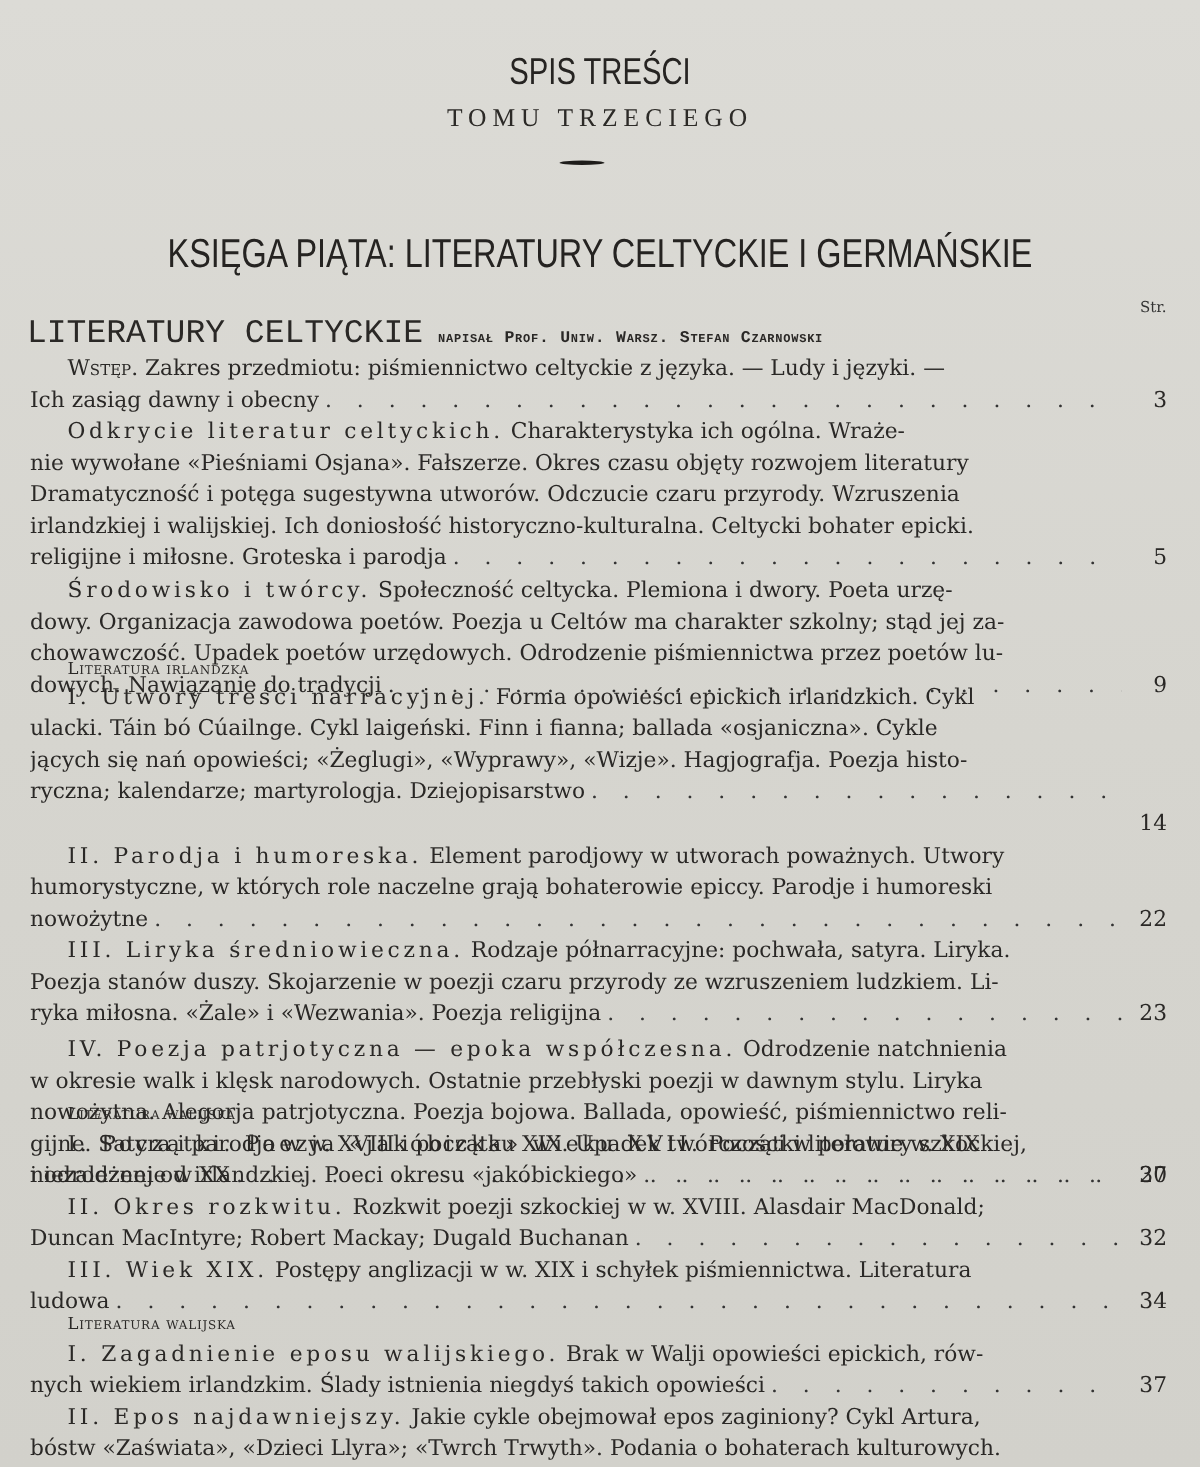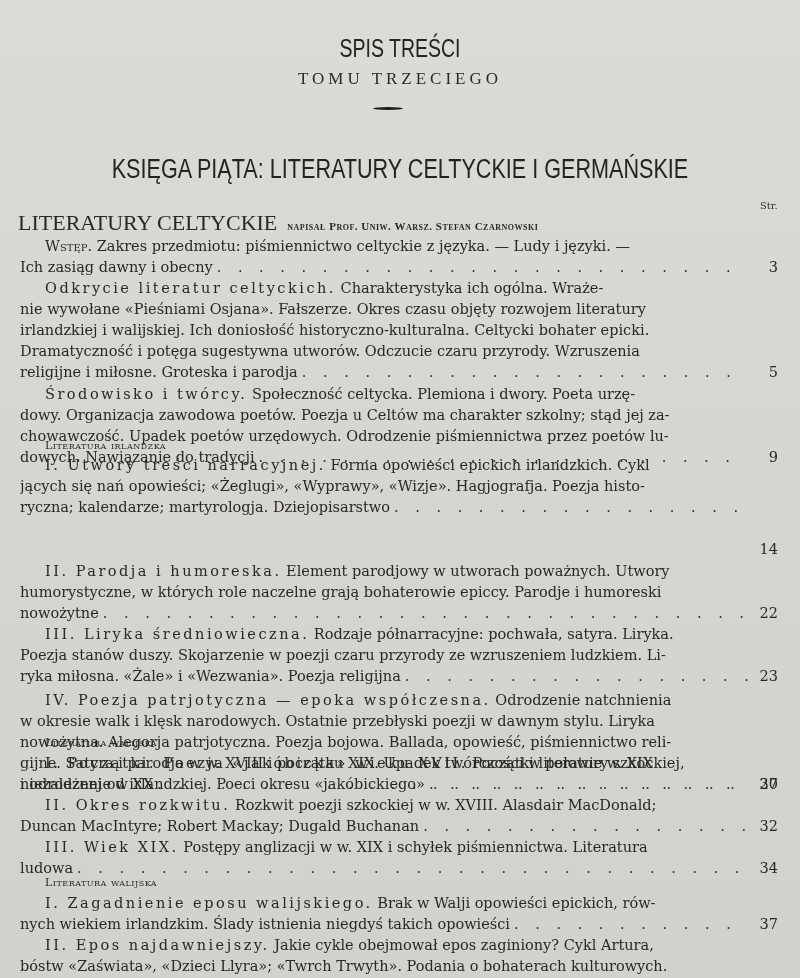--- a/index.html
+++ b/index.html
@@ -23,21 +23,21 @@
     left: 373px; background: #1e1c1a; border-radius: 50%;
   }
   .book-heading {
     position: absolute; top: 142px; left: 0; width: 800px; text-align: center;
     font-family: "Liberation Sans", sans-serif; font-size: 27px; color: #252321;
     transform: scaleX(0.80); transform-origin: center; white-space: nowrap;
   }
   .str-label { position: absolute; left: 760px; top: 188px; font-size: 10px; color: #333; }
   .part-heading {
     position: absolute; left: 18px; top: 198px; white-space: nowrap;
-    font-family: Liberation Serif, serif; font-size: 22px; color: #2a2826;
+    font-family: Liberation Mono, monospace; font-size: 22px; color: #2a2826;
   }
   .part-heading .author { font-size: 11px; font-weight: bold; letter-spacing: 0.5px; margin-left: 10px; font-variant: small-caps; }
   .section-label {
     position: absolute; left: 45px; font-size: 11px; font-variant: small-caps; letter-spacing: 0.5px; color: #2a2826;
   }
   .entry { position: absolute; left: 20px; width: 728px; font-size: 14.5px; line-height: 21px; }
   .entry .line { white-space: nowrap; overflow: hidden; height: 21px; display: block; text-align: justify; }
   .entry .line.first { padding-left: 25px; }
   .entry .last { display: flex; align-items: flex-end; }
   .entry .last .txt { white-space: nowrap; }
@@ -65,42 +65,43 @@
       <span class="line first"><span class="sc">Wstęp.</span> Zakres przedmiotu: piśmiennictwo celtyckie z języka. — Ludy i języki. —</span>
       <span class="line last">
         <span class="txt">Ich zasiąg dawny i obecny</span>
         <span class="dots">. . . . . . . . . . . . . . . . . . . . . . . . . . . . . . . . . . . . . . . . . . . . . . . . . . . . . . . . . . . . . .</span>
       </span>
       <span class="pg" style="top: 21px;">3</span>
     </div>
   <div class="entry" style="top:266px">
       <span class="line first"><span class="spaced">Odkrycie literatur celtyckich.</span> Charakterystyka ich ogólna. Wraże-</span>
       <span class="line">nie wywołane «Pieśniami Osjana». Fałszerze. Okres czasu objęty rozwojem literatury</span>
+      <span class="line">Dramatyczność i potęga sugestywna utworów. Odczucie czaru przyrody. Wzruszenia</span>
       <span class="line">irlandzkiej i walijskiej. Ich doniosłość historyczno-kulturalna. Celtycki bohater epicki.</span>
-      <span class="line">Dramatyczność i potęga sugestywna utworów. Odczucie czaru przyrody. Wzruszenia</span>
       <span class="line last">
         <span class="txt">religijne i miłosne. Groteska i parodja</span>
         <span class="dots">. . . . . . . . . . . . . . . . . . . . . . . . . . . . . . . . . . . . . . . . . . . . . . . . . . . . . . . . . . . . . .</span>
       </span>
       <span class="pg" style="top: 84px;">5</span>
     </div>
   <div class="entry" style="top:372px">
       <span class="line first"><span class="spaced">Środowisko i twórcy.</span> Społeczność celtycka. Plemiona i dwory. Poeta urzę-</span>
       <span class="line">dowy. Organizacja zawodowa poetów. Poezja u Celtów ma charakter szkolny; stąd jej za-</span>
       <span class="line">chowawczość. Upadek poetów urzędowych. Odrodzenie piśmiennictwa przez poetów lu-</span>
       <span class="line last">
         <span class="txt">dowych. Nawiązanie do tradycji</span>
         <span class="dots">. . . . . . . . . . . . . . . . . . . . . . . . . . . . . . . . . . . . . . . . . . . . . . . . . . . . . . . . . . . . . .</span>
       </span>
       <span class="pg" style="top: 63px;">9</span>
     </div>
 
   <div class="section-label" style="top:427px">Literatura irlandzka</div>
   <div class="entry" style="top:443px">
       <span class="line first"><span class="spaced">I. Utwory treści narracyjnej.</span> Forma opowieści epickich irlandzkich. Cykl</span>
+      <span class="line">ulacki. Táin bó Cúailnge. Cykl laigeński. Finn i fianna; ballada «osjaniczna». Cykle</span>
       <span class="line">jących się nań opowieści; «Żeglugi», «Wyprawy», «Wizje». Hagjografja. Poezja histo-</span>
       <span class="line last">
         <span class="txt">ryczna; kalendarze; martyrologja. Dziejopisarstwo</span>
         <span class="dots">. . . . . . . . . . . . . . . . . . . . . . . . . . . . . . . . . . . . . . . . . . . . . . . . . . . . . . . . . . . . . .</span>
       </span>
       <span class="pg" style="top: 84px;">14</span>
     </div>
   <div class="entry" style="top:549px">
       <span class="line first"><span class="spaced">II. Parodja i humoreska.</span> Element parodjowy w utworach poważnych. Utwory</span>
       <span class="line">humorystyczne, w których role naczelne grają bohaterowie epiccy. Parodje i humoreski</span>

